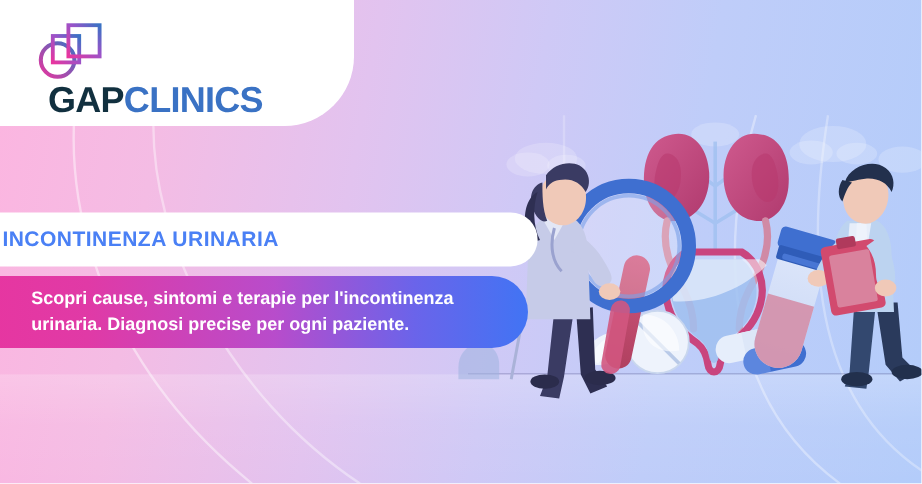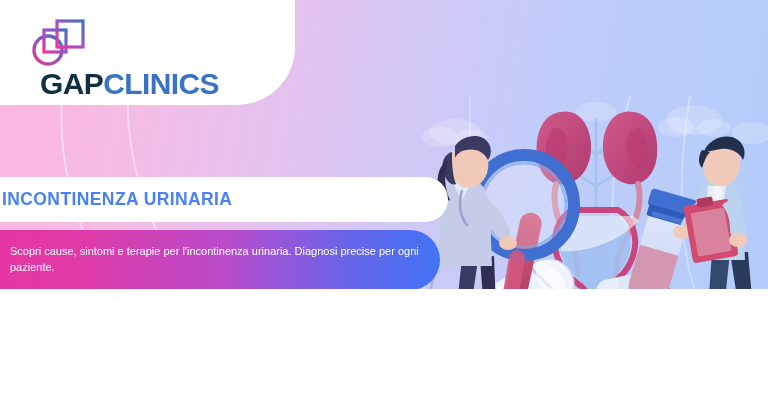--- a/index.html
+++ b/index.html
@@ -1,21 +1,21 @@
 <!DOCTYPE html>
 <html><head>
 <meta charset="utf-8">
 <style>
   html,body{margin:0;padding:0;}
   body{
     width:768px;height:403px;overflow:hidden;
     font-family:"Liberation Sans",sans-serif;
     background:#fff;
   }
-  .stage{position:relative;width:768px;height:289px;overflow:hidden;}
+  .stage{position:relative;width:768px;height:403px;overflow:hidden;}
 
   
   .bg{
     position:absolute;inset:0;
     background:linear-gradient(100deg,#fcb5e0 0%,#f4bce4 18%,#e2c3ef 38%,#cfc9f6 55%,#bfcdf9 72%,#b3ccfa 100%);
   }
   .bg-arcs{position:absolute;inset:0;}
 
   
   .floor{
@@ -57,22 +57,22 @@
   }
 
   
   .sub-banner{
     position:absolute;left:-30px;top:230px;width:470px;height:60px;
     background:linear-gradient(90deg,#e8359f 0%,#e03aa6 22%,#b84ccb 55%,#6a64ea 80%,#4174f4 100%);
     border-radius:30px;z-index:5;
     display:flex;align-items:center;
   }
   .sub-text{
-    margin-left:40px;margin-right:18px;
-    font-size:11px;font-weight:normal;color:#ffffff;line-height:1.45;
+    margin-left:56px;margin-right:18px;
+    font-size:15px;font-weight:bold;color:#ffffff;line-height:1.45;
   }
 
   
   .illus{position:absolute;left:0;top:0;width:768px;height:403px;z-index:3;}
 </style>
 </head>
 <body>
 
 <div class="stage">
 

